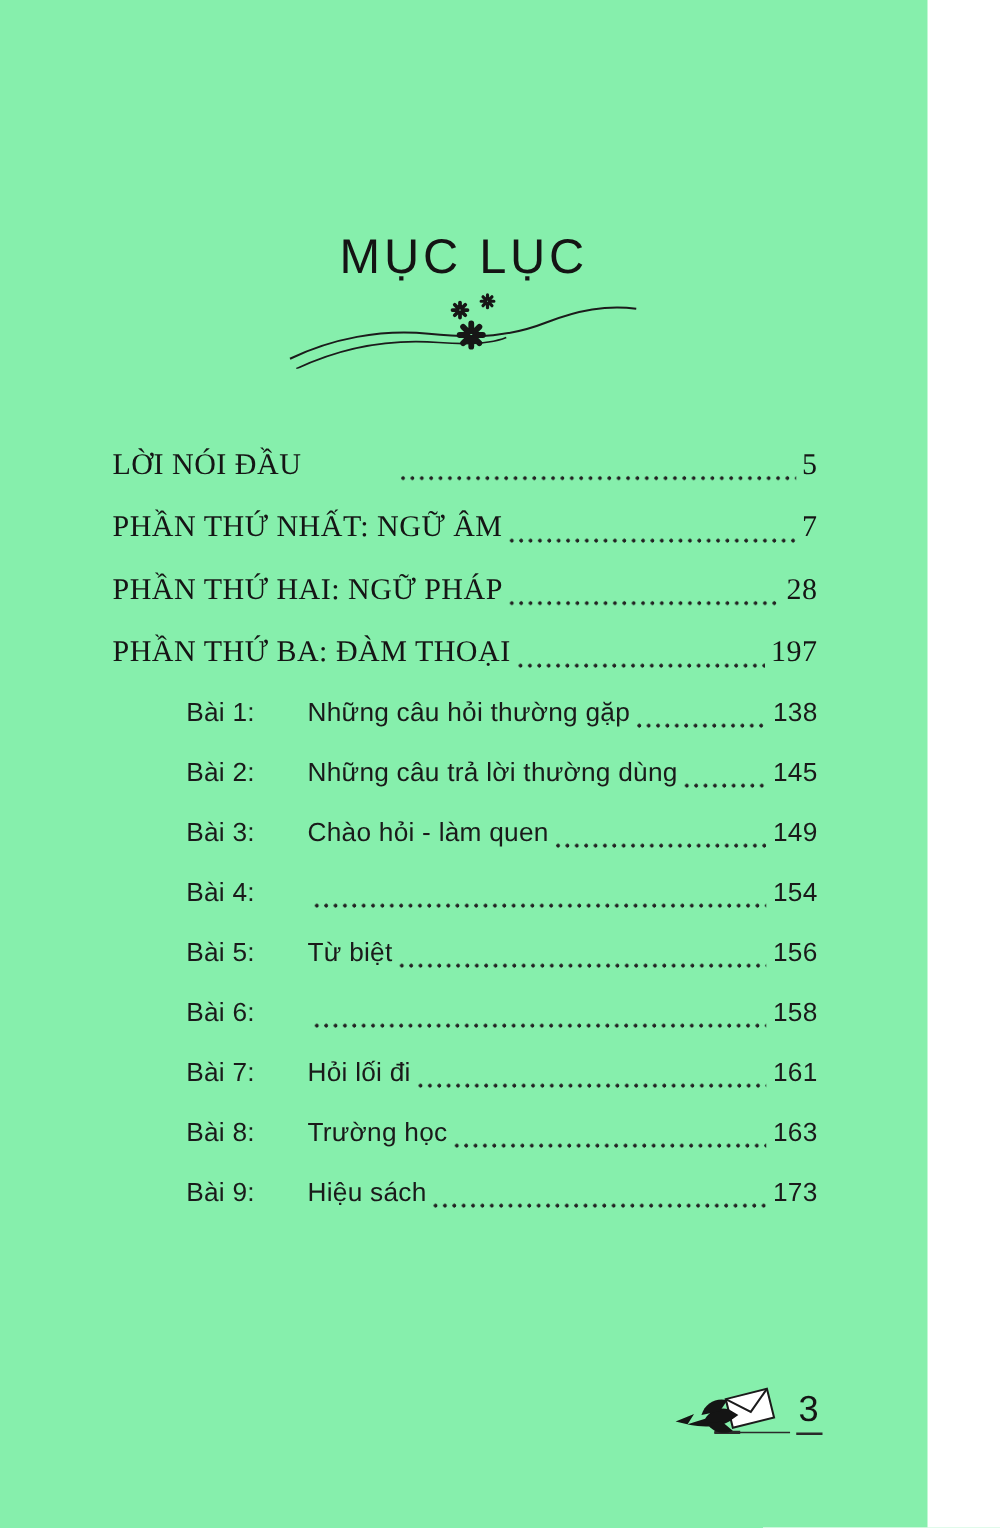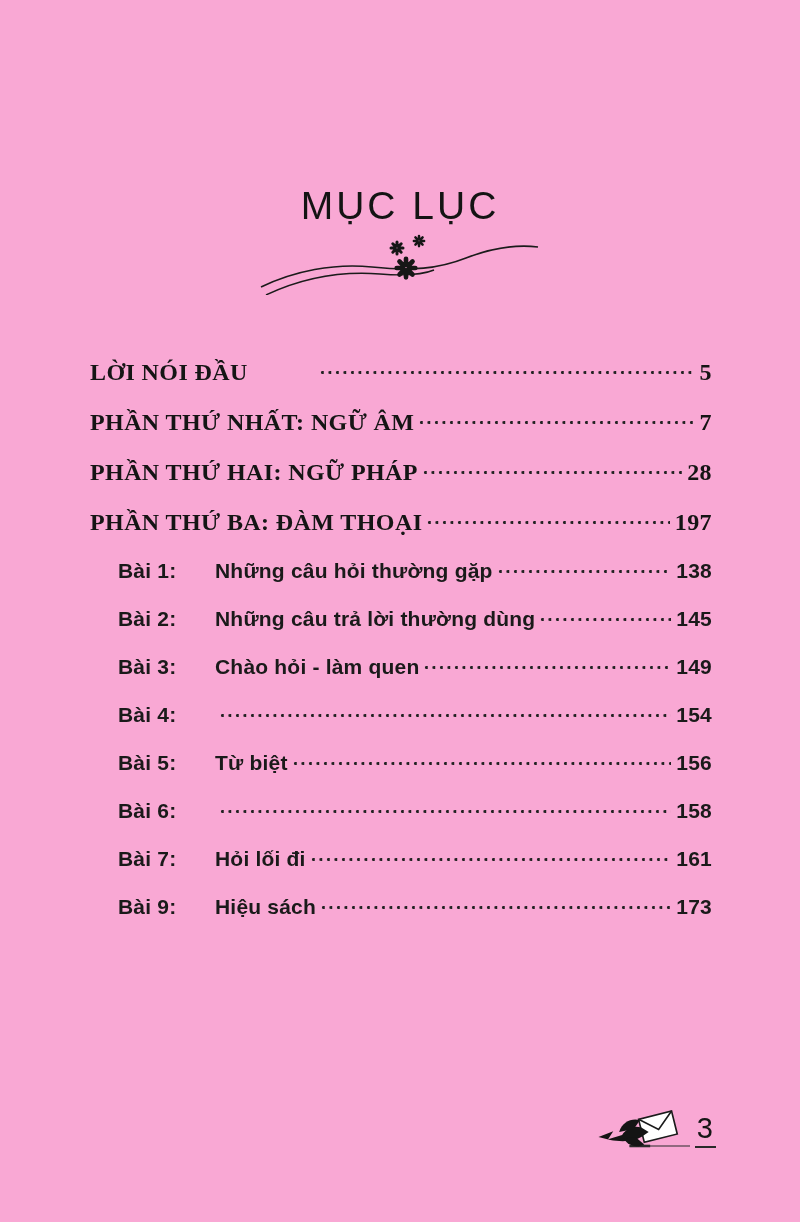--- a/index.html
+++ b/index.html
@@ -1,20 +1,20 @@
 <!DOCTYPE html>
 <html><head>
 <meta charset="utf-8">
 <style>
   html, body { margin: 0; padding: 0; background: #ffffff; }
   .page {
     position: relative;
-    width: 800px;
+    width: 742px;
     height: 1222px;
-    background: #f9a8d4;
+    background: #86efac;
     color: #1b1b1b;
     overflow: hidden;
     font-family: "Liberation Serif", serif;
   }
 
   
   .title {
     margin-top: 186px;
     text-align: center;
     font-family: "Liberation Sans", "DejaVu Sans", sans-serif;
@@ -28,22 +28,21 @@
     width: 280px;
     margin: 4px auto 0;
   }
   .flourish-wrap svg { display: block; }
 
   
   .toc { margin: 64px 88px 0 90px; }
 
   .row {
     display: flex;
-    align-items: center;
-    font-weight: bold;
+    align-items: flex-end;
   }
   .sec {
     font-family: "Liberation Serif", serif;
     font-size: 24px;
     letter-spacing: 0.4px;
     line-height: 26px;
     margin-bottom: 24px;
     color: #151515;
   }
   .sec-label { white-space: nowrap; }
@@ -52,21 +51,21 @@
   .lessons { margin-top: 14px; }
   .les {
     font-family: "Liberation Sans", "DejaVu Sans", sans-serif;
     font-size: 21px;
     letter-spacing: 0.2px;
     line-height: 24px;
     margin-bottom: 24px;
     padding-left: 28px;
     color: #1a1a1a;
   }
-  .les-label { width: 97px; flex: 0 0 97px; white-space: nowrap; }
+  .les-label { width: 97px; flex: 0 0 97px; white-space: nowrap; margin-left: 31px; }
   .les-title { white-space: nowrap; }
 
   .dots {
     flex: 1 1 auto;
     height: 5px;
     margin: 0 5px;
     background-image: radial-gradient(circle at 2.5px 2.5px, #222 1.35px, rgba(0,0,0,0) 1.7px);
     background-size: 7.5px 5px;
     background-repeat: repeat-x;
     background-position: left bottom;
@@ -172,20 +171,26 @@
       <div class="row les">
         <span class="les-label">Bài 6:</span>
         <span class="dots"></span>
         <span class="pg">158</span>
       </div>
       <div class="row les">
         <span class="les-label">Bài 7:</span>
         <span class="les-title">Hỏi lối đi</span>
         <span class="dots"></span>
         <span class="pg">161</span>
+      </div>
+      <div class="row les">
+        <span class="les-label">Bài 8:</span>
+        <span class="les-title">Trường học</span>
+        <span class="dots"></span>
+        <span class="pg">163</span>
       </div>
       <div class="row les">
         <span class="les-label">Bài 9:</span>
         <span class="les-title">Hiệu sách</span>
         <span class="dots"></span>
         <span class="pg">173</span>
       </div>
 
     </div>
   </div>

